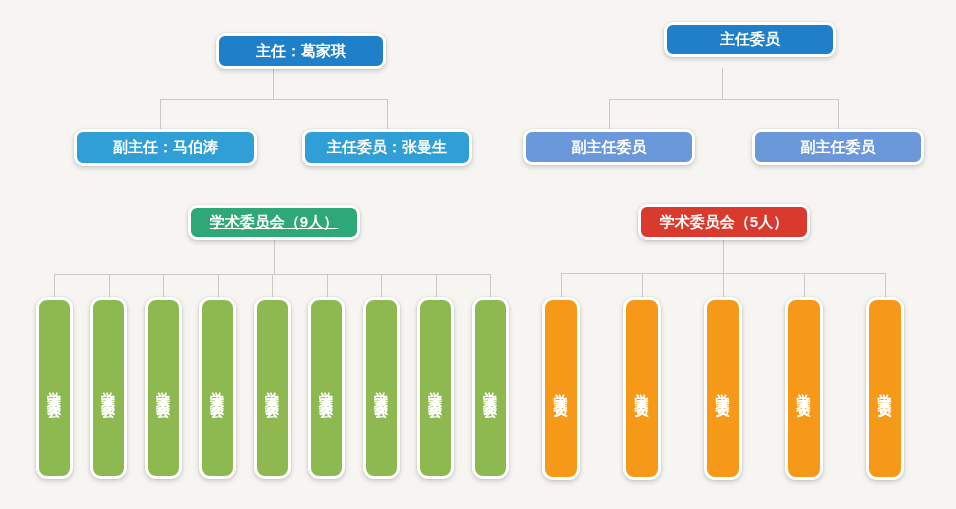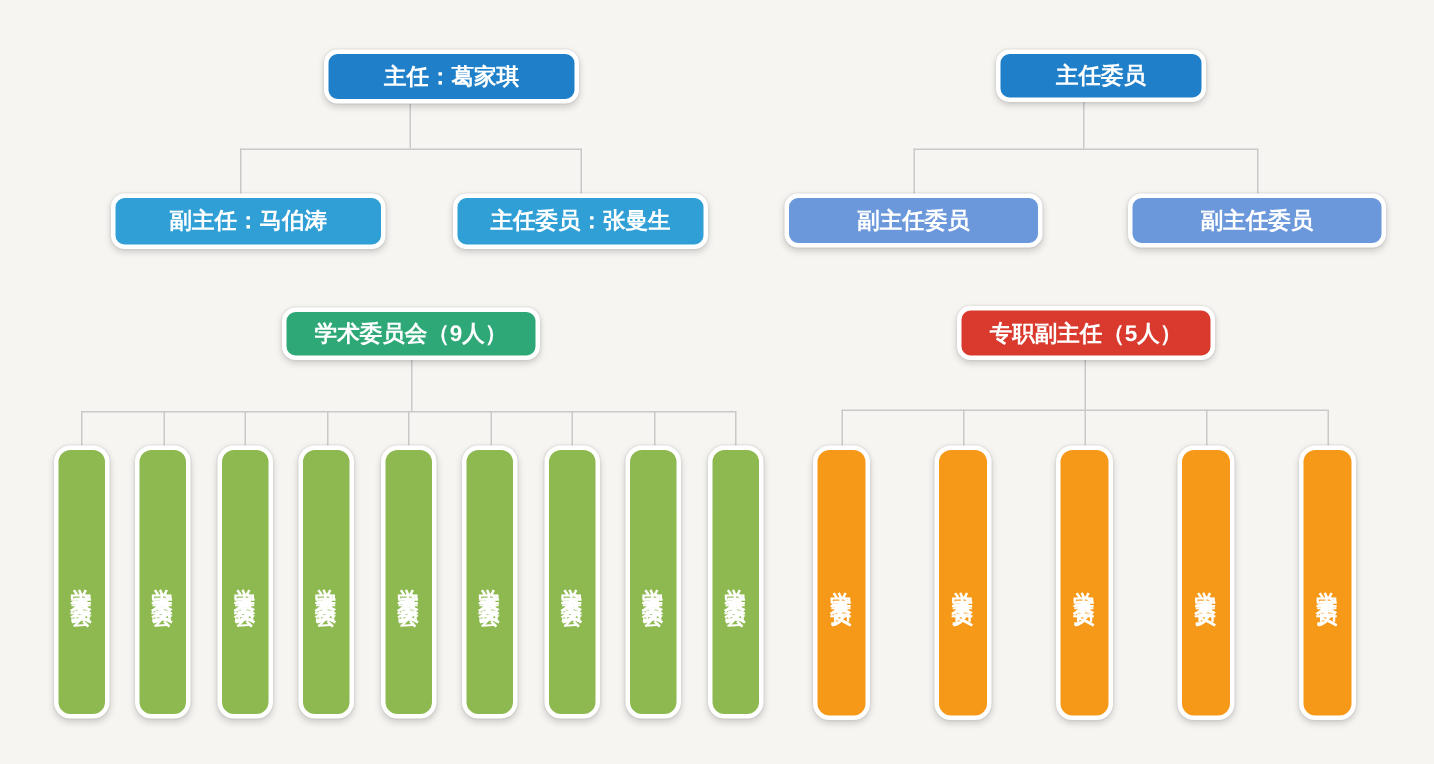--- a/index.html
+++ b/index.html
@@ -33,21 +33,21 @@
     text-orientation: upright;
     border-radius: 11px;
     font-size: 14px;
     letter-spacing: 3px;
     white-space: normal;
   }
   .connector { position: absolute; background: var(--connector, #c9c9c9); }
   .root-blue    { background: var(--root-blue, #1f80c9); margin-left: 28px; }
   .deputy-blue  { background: var(--deputy-blue, #2f9fd6); }
   .deputy-slate { background: var(--deputy-slate-blue, #6b97db); }
-  .green-header { background: var(--green-header, #2fa878); }
+  .green-header { background: var(--green-header, #2fa878); text-decoration: underline; }
   .green        { background: var(--green-member, #8db950); }
   .red-header   { background: var(--red-header, #d93a2d); }
   .orange       { background: var(--orange-member, #f79918); }
 </style>
 </head>
 <body>
 
 <div class="canvas" id="canvas">
 
   <div class="connector" style="left:273px;top:69px;width:1px;height:30px"></div>
@@ -55,29 +55,29 @@
   <div class="connector" style="left:160px;top:99px;width:1px;height:31px"></div>
   <div class="connector" style="left:387px;top:99px;width:1px;height:31px"></div>
   <div class="node root-blue" style="left:188px;top:33px;width:170px;height:36px">主任：葛家琪</div>
   <div class="node deputy-blue" style="left:74px;top:129px;width:183px;height:37px">副主任：马伯涛</div>
   <div class="node deputy-blue" style="left:302px;top:129px;width:170px;height:37px">主任委员：张曼生</div>
 
   <div class="connector" style="left:722px;top:68px;width:1px;height:31px"></div>
   <div class="connector" style="left:609px;top:99px;width:229px;height:1px"></div>
   <div class="connector" style="left:609px;top:99px;width:1px;height:31px"></div>
   <div class="connector" style="left:838px;top:99px;width:1px;height:31px"></div>
-  <div class="node root-blue" style="left:636px;top:33px;width:140px;height:35px">主任委员</div>
+  <div class="node root-blue" style="left:636px;top:22px;width:172px;height:35px">主任委员</div>
   <div class="node deputy-slate" style="left:523px;top:129px;width:172px;height:36px">副主任委员</div>
   <div class="node deputy-slate" style="left:752px;top:129px;width:172px;height:36px">副主任委员</div>
 
   <div class="connector" style="left:274px;top:240px;width:1px;height:34px"></div>
   <div class="node green-header" style="left:188px;top:205px;width:172px;height:35px">学术委员会（9人）</div>
 
   <div class="connector" style="left:723px;top:240px;width:1px;height:33px"></div>
-  <div class="node red-header" style="left:638px;top:204px;width:172px;height:36px">专职副主任（5人）</div>
+  <div class="node red-header" style="left:638px;top:204px;width:172px;height:36px">学术委员会（5人）</div>
 
 <div class="connector" style="left: 54px; top: 274px; width: 436px; height: 1px;"></div>
     <div class="connector" style="left: 54px; top: 274px; width: 1px; height: 23px;"></div>
     <div class="node vnode green" style="left: 36px; top: 297px; width: 37px; height: 182px;">学术委员会</div>
     <div class="connector" style="left: 109px; top: 274px; width: 1px; height: 23px;"></div>
     <div class="node vnode green" style="left: 90px; top: 297px; width: 37px; height: 182px;">学术委员会</div>
     <div class="connector" style="left: 163px; top: 274px; width: 1px; height: 23px;"></div>
     <div class="node vnode green" style="left: 145px; top: 297px; width: 37px; height: 182px;">学术委员会</div>
     <div class="connector" style="left: 218px; top: 274px; width: 1px; height: 23px;"></div>
     <div class="node vnode green" style="left: 199px; top: 297px; width: 37px; height: 182px;">学术委员会</div>

